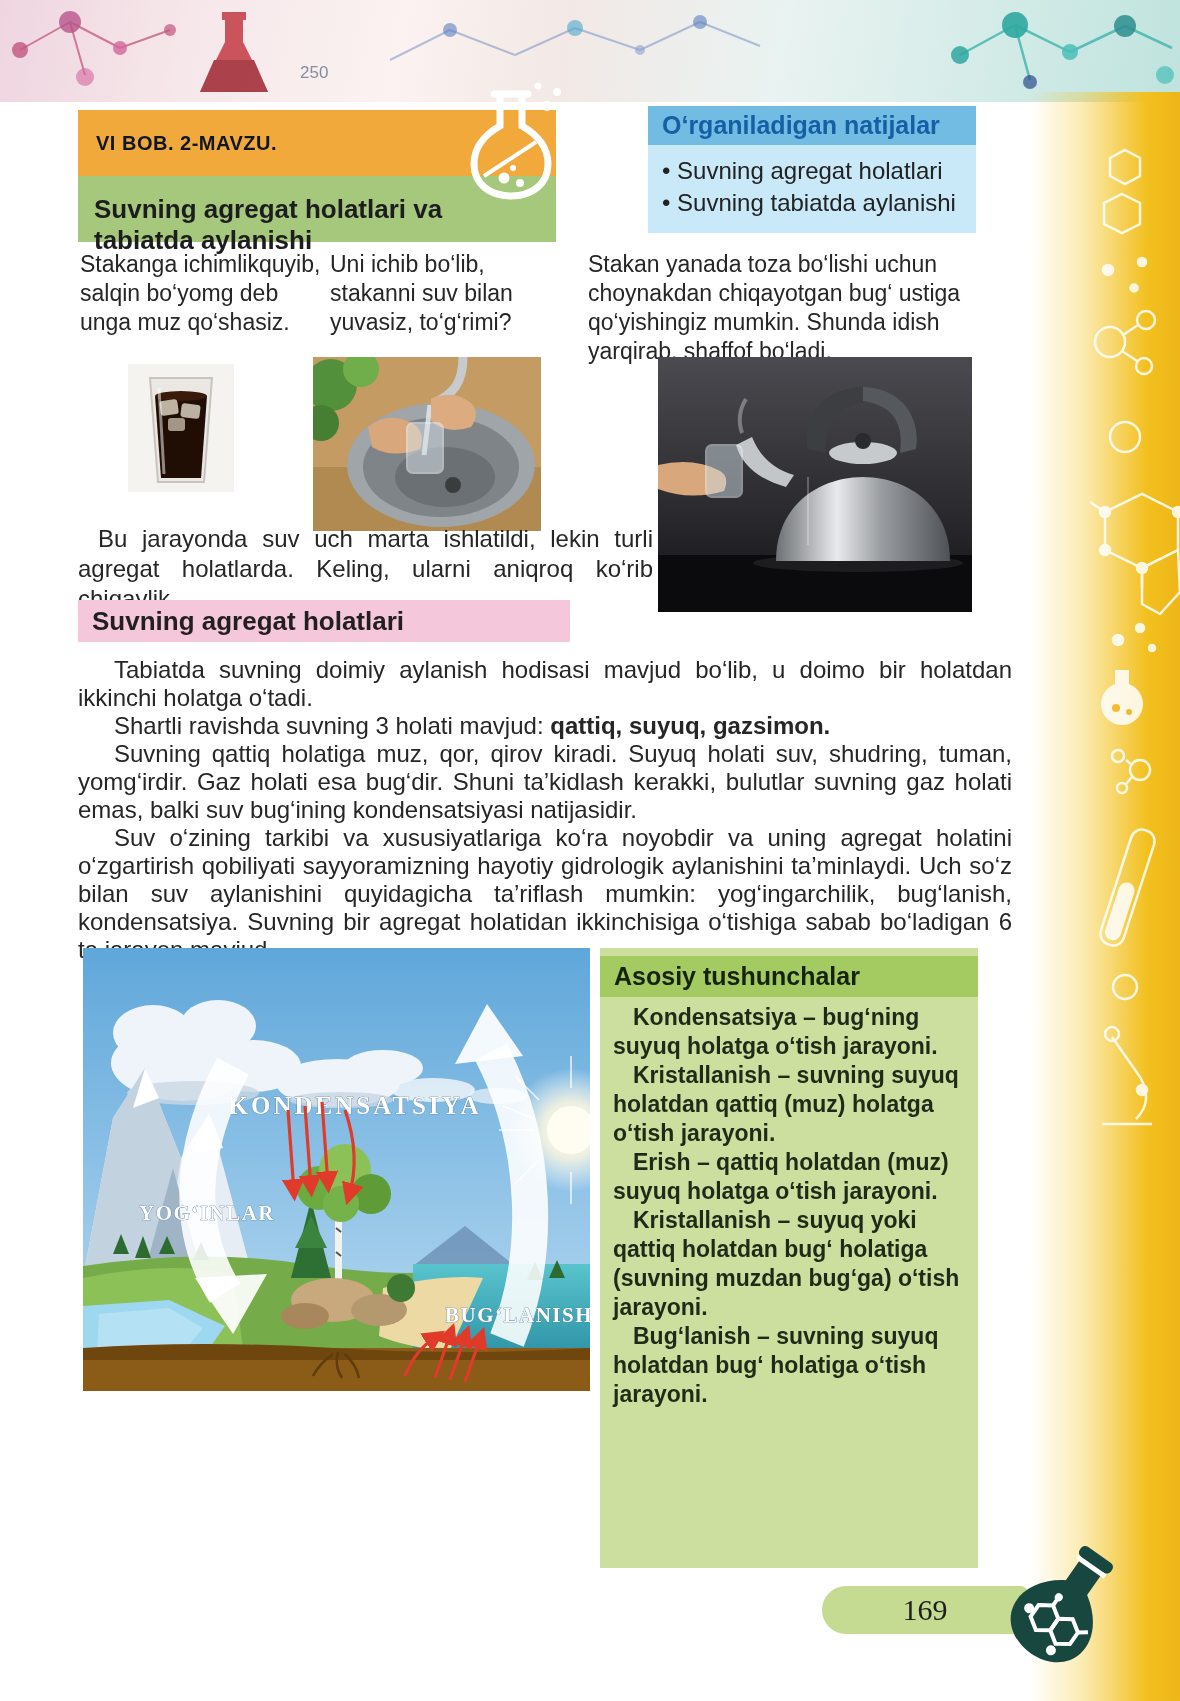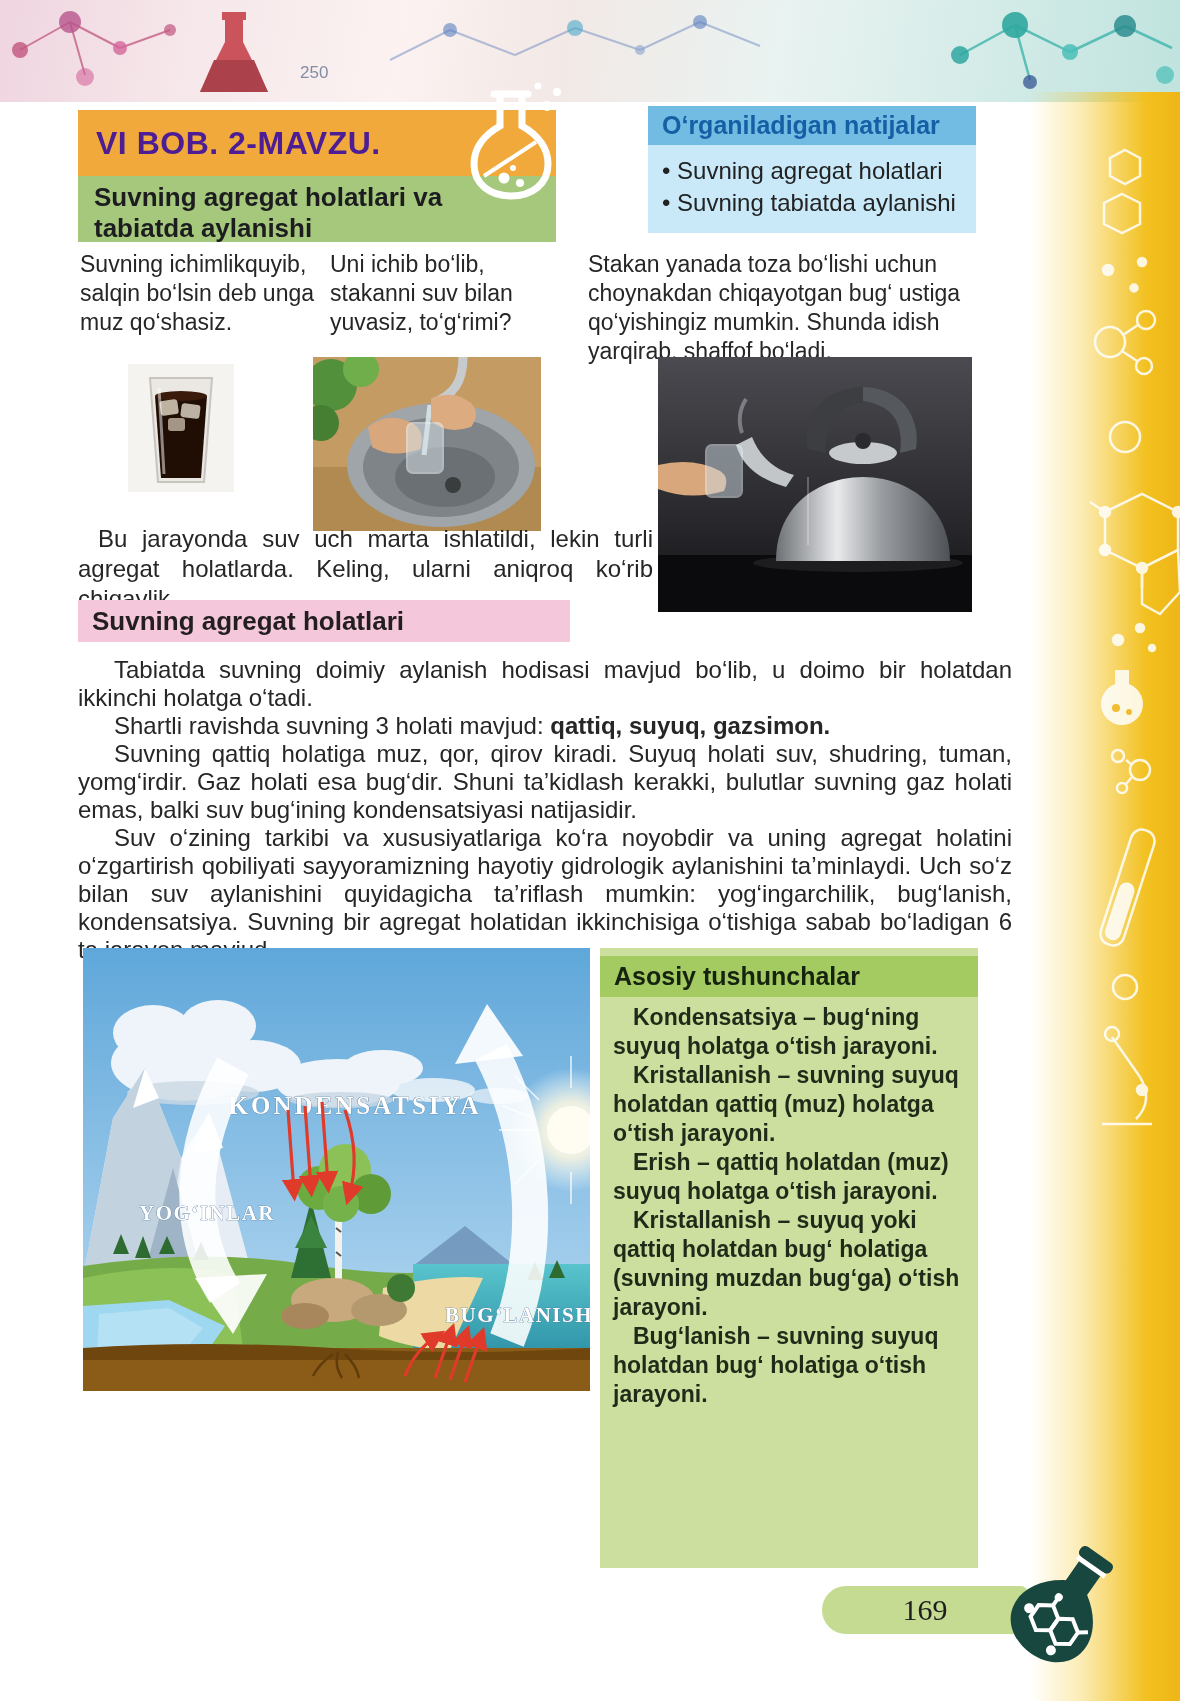--- a/index.html
+++ b/index.html
@@ -7,23 +7,23 @@
         font-family:"Liberation Sans",sans-serif;color:#262626;margin:0 auto;}
   
   .banner{position:absolute;left:0;top:0;width:1180px;height:102px;
     background:linear-gradient(100deg,#efd5e0 0%,#f6e7ea 16%,#fbf2f1 34%,#f2e9e6 48%,#e9f3f1 66%,#d3ebe7 84%,#bfe3de 100%);}
   
   .gold-band{position:absolute;top:92px;right:0;width:150px;height:1609px;
     background:linear-gradient(to right,rgba(246,199,36,0) 0%,rgba(246,199,36,.35) 35%,#f2c01f 78%,#eeb618 100%);}
   
   .chapter-box{position:absolute;left:78px;top:110px;width:478px;height:66px;background:#f2a93c;
     display:flex;align-items:center;padding-left:18px;box-sizing:border-box;}
-  .chapter-box span{font-size:32px;font-weight:bold;color:#4c1d95;letter-spacing:.5px;}
+  .chapter-box span{font-size:20px;font-weight:bold;color:#0f172a;letter-spacing:.5px;}
   .title-box{position:absolute;left:78px;top:176px;width:478px;height:66px;background:#a5c87c;
-    box-sizing:border-box;padding:6px 16px;}
+    box-sizing:border-box;padding:18px 16px;}
   .title-box span{font-size:26px;font-weight:bold;color:#1d1d1f;line-height:31px;display:block;}
   .flask-badge{position:absolute;left:452px;top:80px;width:118px;height:122px;}
   .outcomes-box{position:absolute;left:648px;top:106px;width:328px;background:#c9e8f8;}
   .outcomes-head{background:#72bce4;padding:5px 14px;}
   .outcomes-head span{color:#155fa5;font-weight:bold;font-size:25px;}
   .outcomes-body{padding:10px 14px 14px 14px;}
   .outcomes-body .oitem{font-size:24px;line-height:32px;color:#222;}
   .oitem::before{content:"• ";}
   
   .intro-col{position:absolute;top:250px;font-size:23px;line-height:29px;color:#262626;}
@@ -193,21 +193,21 @@
   <div class="outcomes-box">
     <div class="outcomes-head">
       <span>O‘rganiladigan natijalar</span>
     </div>
     <div class="outcomes-body">
       <div class="oitem">Suvning agregat holatlari</div>
       <div class="oitem">Suvning tabiatda aylanishi</div>
     </div>
   </div>
 
-  <div class="intro-col icol1">Suvning ichimlikquyib, salqin bo‘lsin deb unga muz qo‘shasiz.</div>
+  <div class="intro-col icol1">Stakanga ichimlikquyib, salqin bo‘yomg deb unga muz qo‘shasiz.</div>
   <div class="intro-col icol2">Uni ichib bo‘lib, stakanni suv bilan yuvasiz, to‘g‘rimi?</div>
   <div class="intro-col icol3">Stakan yanada toza bo‘lishi uchun choynakdan chiqayotgan bug‘ ustiga qo‘yishingiz mumkin. Shunda idish yarqirab, shaffof bo‘ladi.</div>
 
   <svg class="photo ph-cola" width="106" height="128" viewBox="0 0 106 128">
     <rect width="106" height="128" fill="#f4f3f0"></rect>
     <polygon points="22,14 84,14 76,118 30,118" fill="#ebe8e4" stroke="#c8c4be" stroke-width="2"></polygon>
     <polygon points="27,32 79,32 73,114 33,114" fill="#200e05"></polygon>
     <ellipse cx="53" cy="32" rx="26" ry="5" fill="#3a1a0a"></ellipse>
     <rect x="32" y="36" width="18" height="15" rx="3" fill="#cfc4b2" opacity="0.9" transform="rotate(-8 41 43)"></rect>
     <rect x="53" y="40" width="19" height="14" rx="3" fill="#d8cfc0" opacity="0.85" transform="rotate(7 62 47)"></rect>

